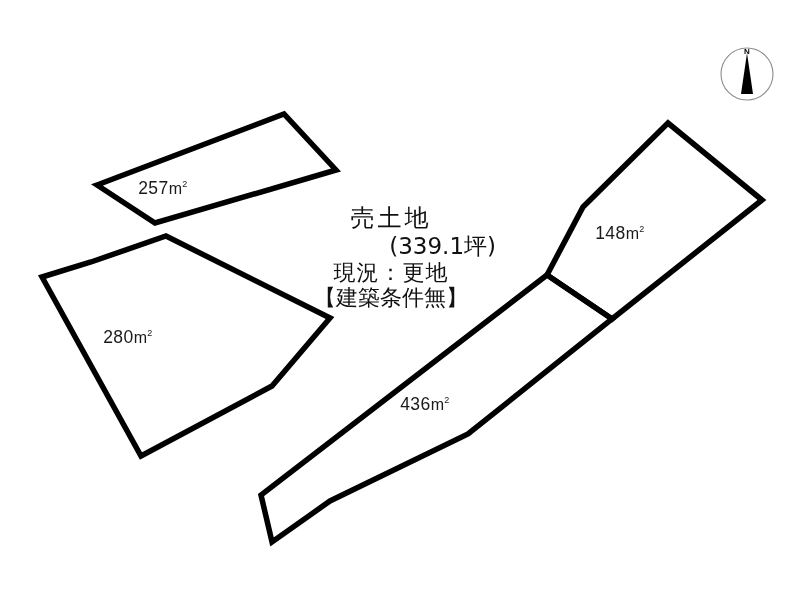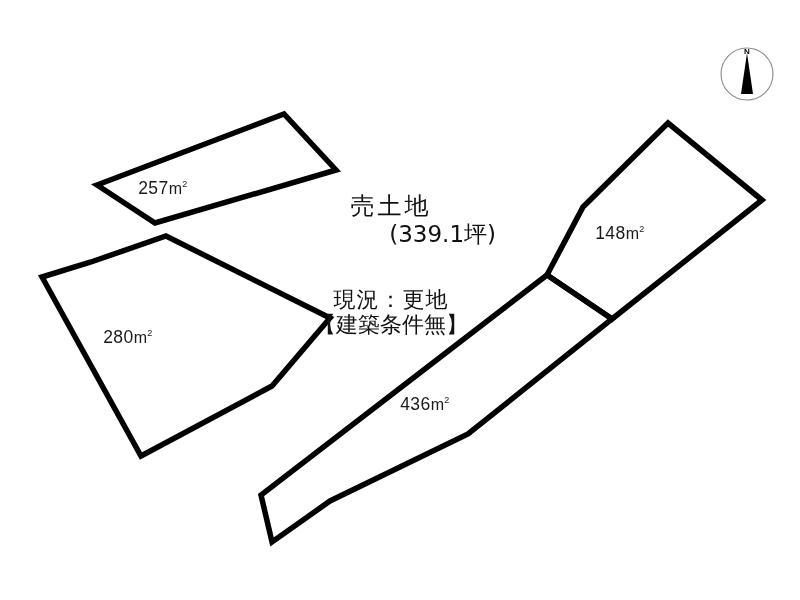--- a/index.html
+++ b/index.html
@@ -65,41 +65,41 @@
     color: #111111;
     font-family: "DejaVu Sans", "Liberation Sans", sans-serif;
   }
   .summary-line {
     display: block;
     white-space: nowrap;
   }
   .summary-title {
     font-size: 24px;
     letter-spacing: 3px;
+    margin-top: 12px;
   }
   .summary-area {
     font-size: 26px;
     letter-spacing: 0.5px;
   }
   .summary-area .sq-unit {
     font-size: 23px;
   }
   .summary-area .sq-sup {
     font-size: 12px;
     vertical-align: super;
   }
   .summary-tsubo {
     font-size: 23px;
     letter-spacing: 0px;
     text-align: right;
   }
   .summary-status {
     font-size: 22px;
     letter-spacing: 1px;
-    margin-top: 39px;
   }
   .summary-condition {
     font-size: 22px;
     letter-spacing: 0px;
   }
 
   
   .compass {
     position: absolute;
     left: 718px;

